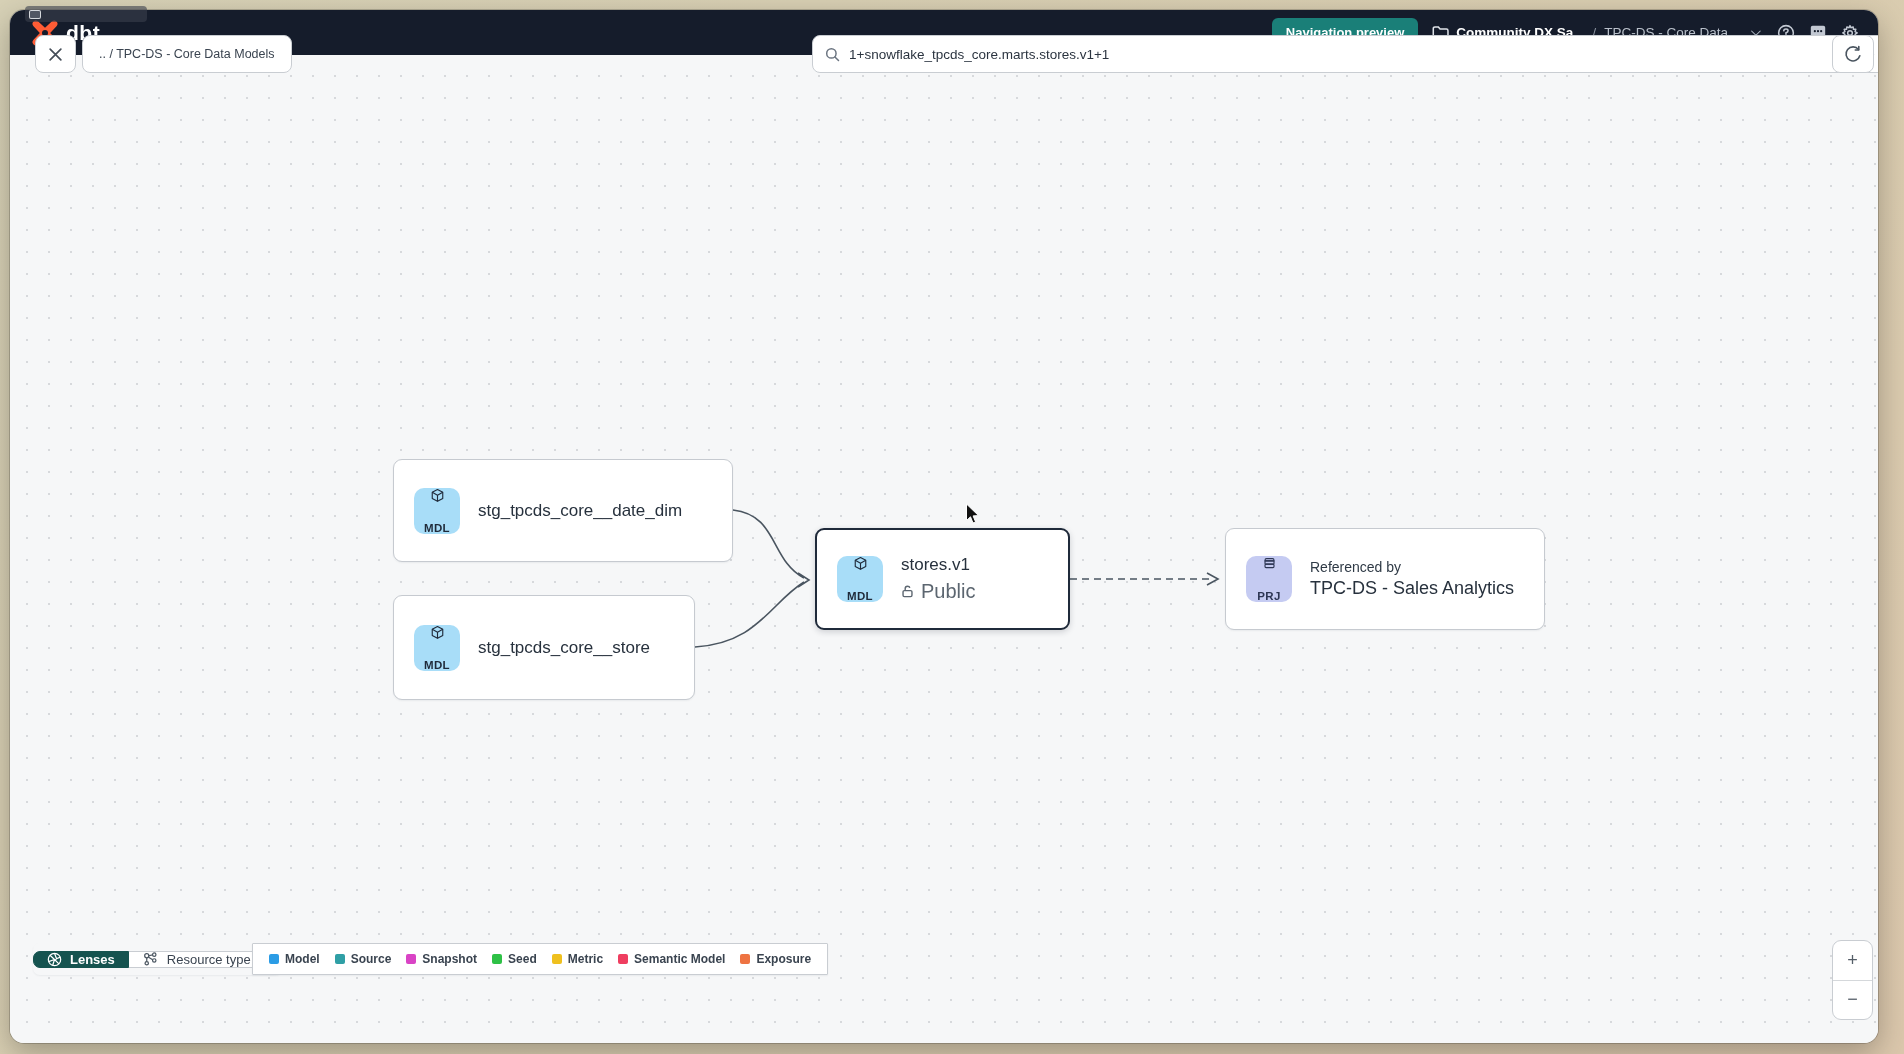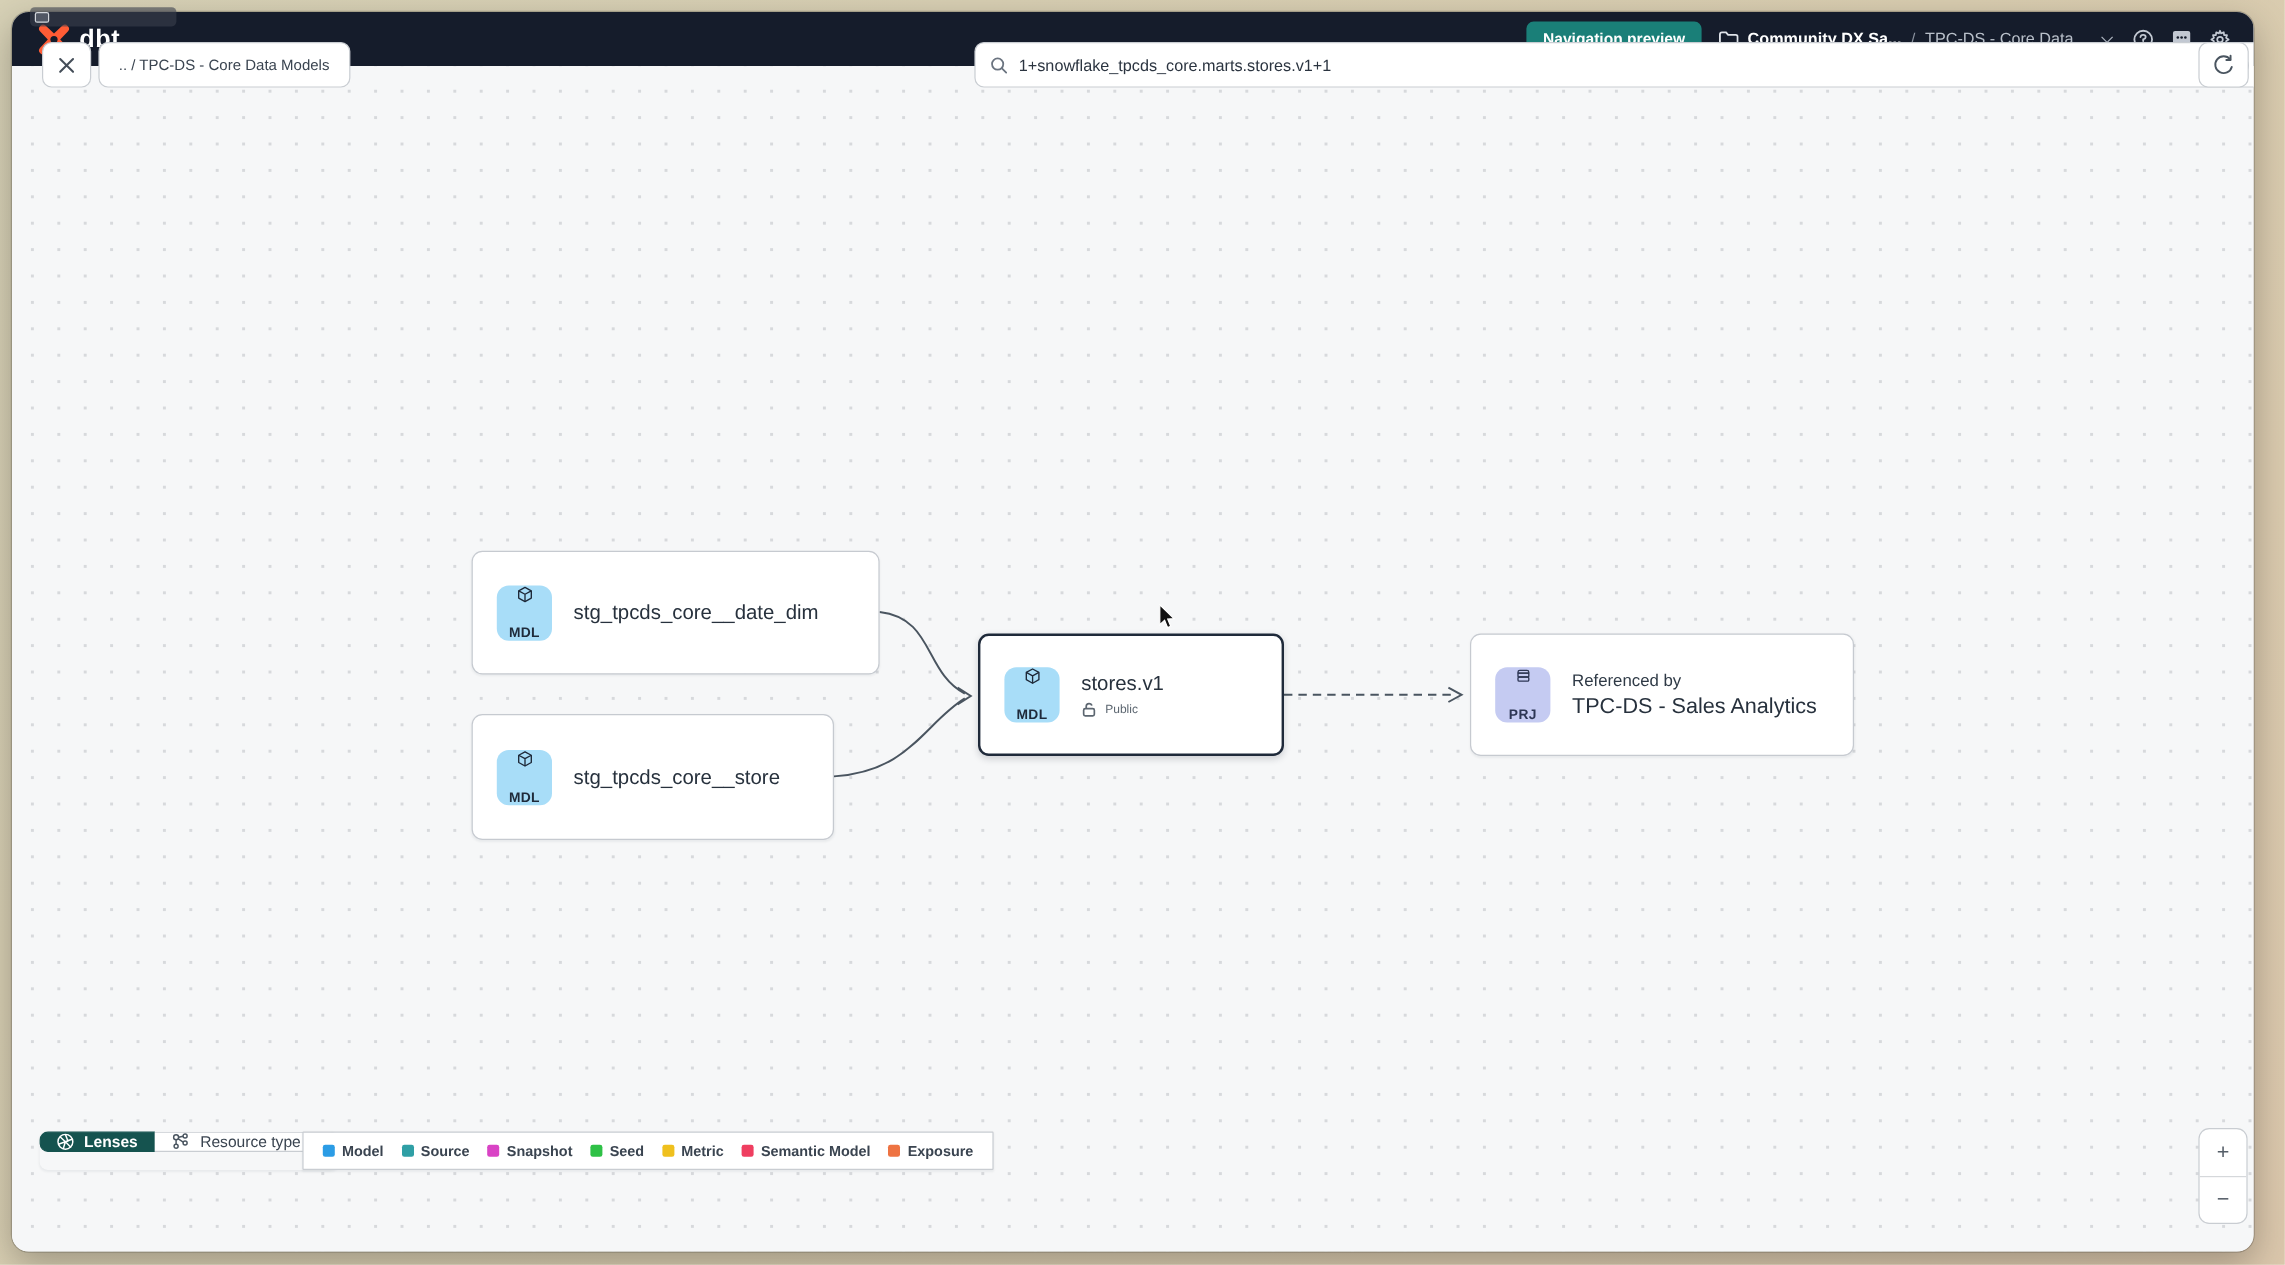--- a/index.html
+++ b/index.html
@@ -91,33 +91,33 @@
   .node.selected { border:2px solid #1f2a3a; box-shadow:0 2px 6px rgba(20,28,43,.18); }
   .node-badge {
     flex:0 0 auto; width:46px; height:46px; border-radius:10px;
     display:flex; flex-direction:column; align-items:center; justify-content:center; gap:19px;
   }
   .badge-mdl { background:#a8ddf8; color:#1f2a3a; }
   .badge-prj { background:#c5cbf2; color:#2d3654; }
   .node-badge svg { width:19px; height:19px; }
   .badge-label { font-size:11.5px; font-weight:bold; letter-spacing:.3px; }
   .node-title { font-size:17px; color:#27313d; font-weight:500; white-space:nowrap; }
-  .node-sub { display:flex; align-items:center; gap:7px; margin-top:5px; font-size:10px; color:#5c6670; }
+  .node-sub { display:flex; align-items:center; gap:7px; margin-top:5px; font-size:20px; color:#5c6670; }
   .node-sub svg { width:13px; height:13px; }
   .node-toptext { font-size:14px; color:#2f3a46; margin-bottom:3px; }
   .node-bigtitle { font-size:18px; color:#27313d; font-weight:500; white-space:nowrap; }
   #node-date-dim { left:383px; top:449px; width:340px; height:103px; }
   #node-store    { left:383px; top:585px; width:302px; height:105px; }
   #node-stores-v1{ left:805px; top:518px; width:255px; height:102px; }
   #node-project  { left:1215px; top:518px; width:320px; height:102px; }
   
   .edges { position:absolute; left:0; top:0; width:1868px; height:988px; pointer-events:none; }
   
   .footer-group {
-    position:absolute; left:23px; top:933px; height:32px; display:flex; align-items:flex-start;
+    position:absolute; left:23px; top:933px; height:32px; display:flex; align-items:center;
     border-radius:7px; box-shadow:0 1px 2px rgba(20,28,43,.06);
   }
   .lenses-btn {
     background:#15534f; color:#fff; font-size:13px; font-weight:bold;
     display:flex; align-items:center; gap:8px; padding:0 13px;
     border-radius:7px 0 0 7px; border:1px solid #15534f; cursor:pointer;
   }
   .lenses-btn svg { width:15px; height:15px; }
   .resource-btn {
     background:#fff; border:1px solid #c9cdd2; border-left:none; border-radius:0 7px 7px 0;

